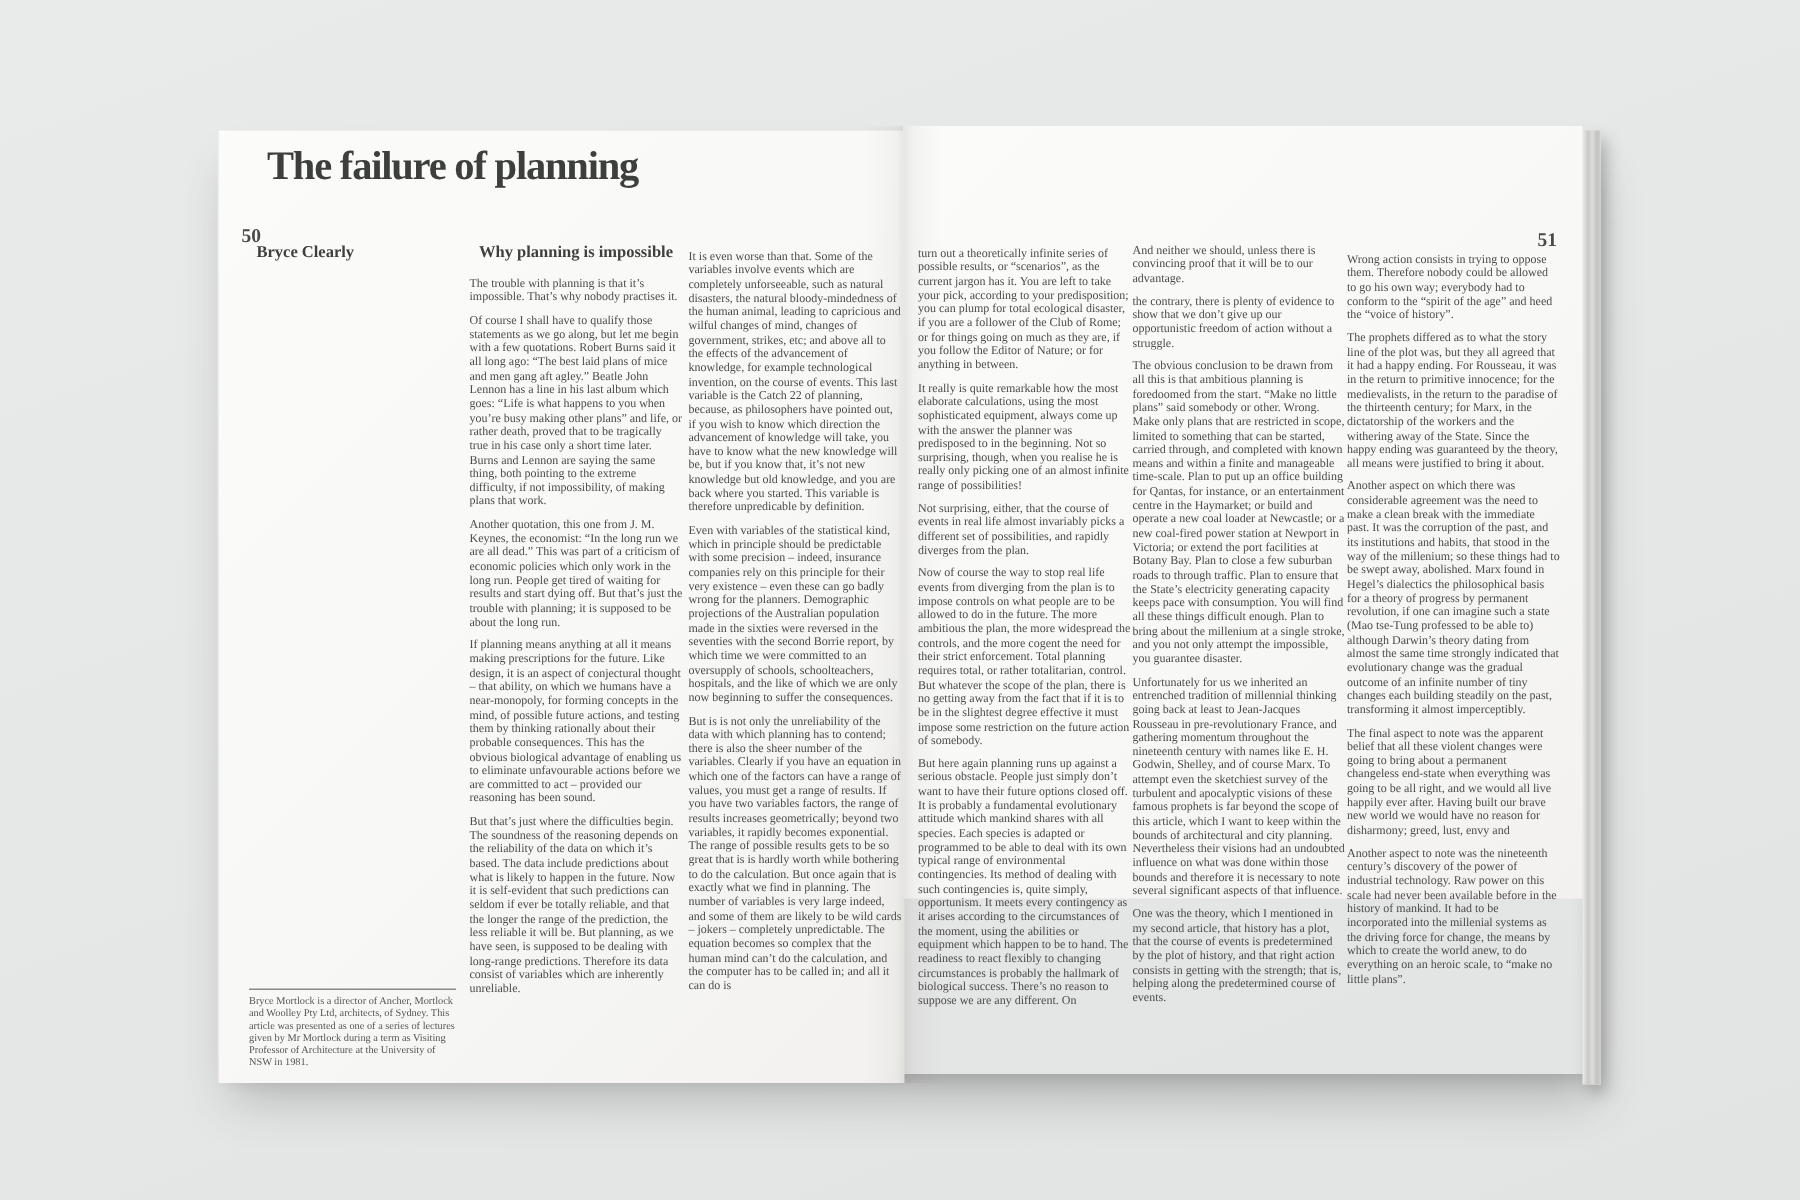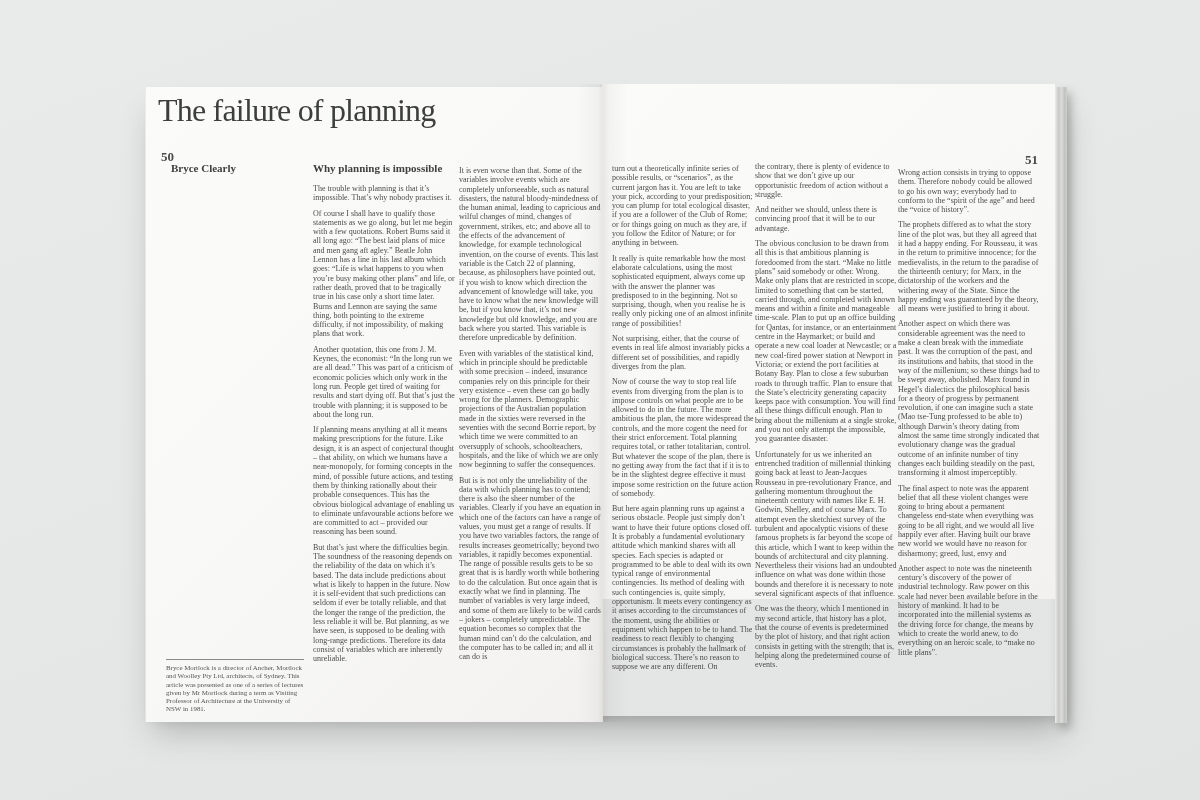--- a/index.html
+++ b/index.html
@@ -4,26 +4,26 @@
 <style>
   html,body{margin:0;padding:0;background:#e7e8e8;}
   .stage{position:relative;width:1200px;height:800px;background:linear-gradient(160deg,#e9eaea 0%,#e5e6e6 60%,#e2e3e3 100%);overflow:hidden;font-family:"Liberation Serif",serif;}
   .book{position:absolute;left:145px;top:84px;width:922px;height:638px;}
   .book-shadow{position:absolute;left:8px;top:14px;width:910px;height:618px;box-shadow:0 16px 30px rgba(70,70,70,.30),0 4px 10px rgba(70,70,70,.18);}
   .edge-strip{position:absolute;left:910px;top:3px;width:12px;height:636px;background:linear-gradient(to right,#ececea 0%,#c9c9c7 30%,#dcdcda 55%,#c2c2c0 80%,#cfcfcd 100%);box-shadow:4px 6px 10px rgba(80,80,80,.35);}
   .page{position:absolute;background:linear-gradient(135deg,#fbfbf9 0%,#f8f8f6 55%,#f2f1ef 100%);}
   .page-left{left:0;top:3px;width:457px;height:635px;border-left:1px solid rgba(0,0,0,.05);}
   .page-right{left:457px;top:0;width:453px;height:515px;}
   .gutter{position:absolute;left:432px;top:0;width:52px;height:638px;pointer-events:none;background:linear-gradient(to right,rgba(0,0,0,0) 0%,rgba(90,85,78,.05) 40%,rgba(90,85,78,.12) 50%,rgba(90,85,78,.05) 62%,rgba(0,0,0,0) 100%);}
-  .title{position:absolute;left:12px;top:4px;font-size:32px;line-height:38px;font-weight:400;letter-spacing:-.8px;color:#3c3f3c;}
+  .title{position:absolute;left:32px;top:4px;font-size:27px;line-height:38px;font-weight:700;letter-spacing:-.8px;color:#3c3f3c;}
   .pageno{position:absolute;font-size:13px;font-weight:700;color:#4a4a48;}
   .pageno-left{left:15px;top:62px;}
   .pageno-right{right:17px;top:68px;}
   .author{position:absolute;left:25px;top:75px;font-size:11px;font-weight:700;color:#3e403e;}
-  .colhead{position:absolute;left:167px;top:75px;width:142px;font-size:11px;font-weight:700;color:#3e403e;}
+  .colhead{position:absolute;left:167px;top:75px;width:142px;font-size:11px;font-weight:700;color:#3e403e;text-align:center;}
   .col{position:absolute;width:142px;font-size:8px;line-height:9.3px;color:#4c4c4a;text-align:left;}
   .col p{margin:0 0 6px 0;}
   .lcol1{left:167px;top:97px;}
   .lcol2{left:313px;top:79px;}
   .rcol1{left:10px;top:80px;}
   .rcol2{left:153px;top:78px;}
   .rcol3{left:296px;top:84px;}
   .bio{position:absolute;left:20px;top:572px;width:138px;font-size:6.9px;line-height:8.3px;color:#55554f;border-top:1px solid #8a8a86;padding-top:4px;}
 </style>
 </head>
@@ -57,22 +57,22 @@
     <div class="page page-right">
       <div class="pageno pageno-right">51</div>
       <div class="col rcol1">
           <p>turn out a theoretically infinite series of possible results, or “scenarios”, as the current jargon has it. You are left to take your pick, according to your predisposition; you can plump for total ecological disaster, if you are a follower of the Club of Rome; or for things going on much as they are, if you follow the Editor of Nature; or for anything in between.</p>
           <p>It really is quite remarkable how the most elaborate calculations, using the most sophisticated equipment, always come up with the answer the planner was predisposed to in the beginning. Not so surprising, though, when you realise he is really only picking one of an almost infinite range of possibilities!</p>
           <p>Not surprising, either, that the course of events in real life almost invariably picks a different set of possibilities, and rapidly diverges from the plan.</p>
           <p>Now of course the way to stop real life events from diverging from the plan is to impose controls on what people are to be allowed to do in the future. The more ambitious the plan, the more widespread the controls, and the more cogent the need for their strict enforcement. Total planning requires total, or rather totalitarian, control. But whatever the scope of the plan, there is no getting away from the fact that if it is to be in the slightest degree effective it must impose some restriction on the future action of somebody.</p>
           <p>But here again planning runs up against a serious obstacle. People just simply don’t want to have their future options closed off. It is probably a fundamental evolutionary attitude which mankind shares with all species. Each species is adapted or programmed to be able to deal with its own typical range of environmental contingencies. Its method of dealing with such contingencies is, quite simply, opportunism. It meets every contingency as it arises according to the circumstances of the moment, using the abilities or equipment which happen to be to hand. The readiness to react flexibly to changing circumstances is probably the hallmark of biological success. There’s no reason to suppose we are any different. On</p>
         </div>
       <div class="col rcol2">
+          <p>And neither we should, unless there is convincing proof that it will be to our advantage.</p>
           <p>the contrary, there is plenty of evidence to show that we don’t give up our opportunistic freedom of action without a struggle.</p>
-          <p>And neither we should, unless there is convincing proof that it will be to our advantage.</p>
           <p>The obvious conclusion to be drawn from all this is that ambitious planning is foredoomed from the start. “Make no little plans” said somebody or other. Wrong. Make only plans that are restricted in scope, limited to something that can be started, carried through, and completed with known means and within a finite and manageable time-scale. Plan to put up an office building for Qantas, for instance, or an entertainment centre in the Haymarket; or build and operate a new coal loader at Newcastle; or a new coal-fired power station at Newport in Victoria; or extend the port facilities at Botany Bay. Plan to close a few suburban roads to through traffic. Plan to ensure that the State’s electricity generating capacity keeps pace with consumption. You will find all these things difficult enough. Plan to bring about the millenium at a single stroke, and you not only attempt the impossible, you guarantee disaster.</p>
           <p>Unfortunately for us we inherited an entrenched tradition of millennial thinking going back at least to Jean-Jacques Rousseau in pre-revolutionary France, and gathering momentum throughout the nineteenth century with names like E. H. Godwin, Shelley, and of course Marx. To attempt even the sketchiest survey of the turbulent and apocalyptic visions of these famous prophets is far beyond the scope of this article, which I want to keep within the bounds of architectural and city planning. Nevertheless their visions had an undoubted influence on what was done within those bounds and therefore it is necessary to note several significant aspects of that influence.</p>
           <p>One was the theory, which I mentioned in my second article, that history has a plot, that the course of events is predetermined by the plot of history, and that right action consists in getting with the strength; that is, helping along the predetermined course of events.</p>
         </div>
       <div class="col rcol3">
           <p>Wrong action consists in trying to oppose them. Therefore nobody could be allowed to go his own way; everybody had to conform to the “spirit of the age” and heed the “voice of history”.</p>
           <p>The prophets differed as to what the story line of the plot was, but they all agreed that it had a happy ending. For Rousseau, it was in the return to primitive innocence; for the medievalists, in the return to the paradise of the thirteenth century; for Marx, in the dictatorship of the workers and the withering away of the State. Since the happy ending was guaranteed by the theory, all means were justified to bring it about.</p>
           <p>Another aspect on which there was considerable agreement was the need to make a clean break with the immediate past. It was the corruption of the past, and its institutions and habits, that stood in the way of the millenium; so these things had to be swept away, abolished. Marx found in Hegel’s dialectics the philosophical basis for a theory of progress by permanent revolution, if one can imagine such a state (Mao tse-Tung professed to be able to) although Darwin’s theory dating from almost the same time strongly indicated that evolutionary change was the gradual outcome of an infinite number of tiny changes each building steadily on the past, transforming it almost imperceptibly.</p>
           <p>The final aspect to note was the apparent belief that all these violent changes were going to bring about a permanent changeless end-state when everything was going to be all right, and we would all live happily ever after. Having built our brave new world we would have no reason for disharmony; greed, lust, envy and</p>
           <p>Another aspect to note was the nineteenth century’s discovery of the power of industrial technology. Raw power on this scale had never been available before in the history of mankind. It had to be incorporated into the millenial systems as the driving force for change, the means by which to create the world anew, to do everything on an heroic scale, to “make no little plans”.</p>

